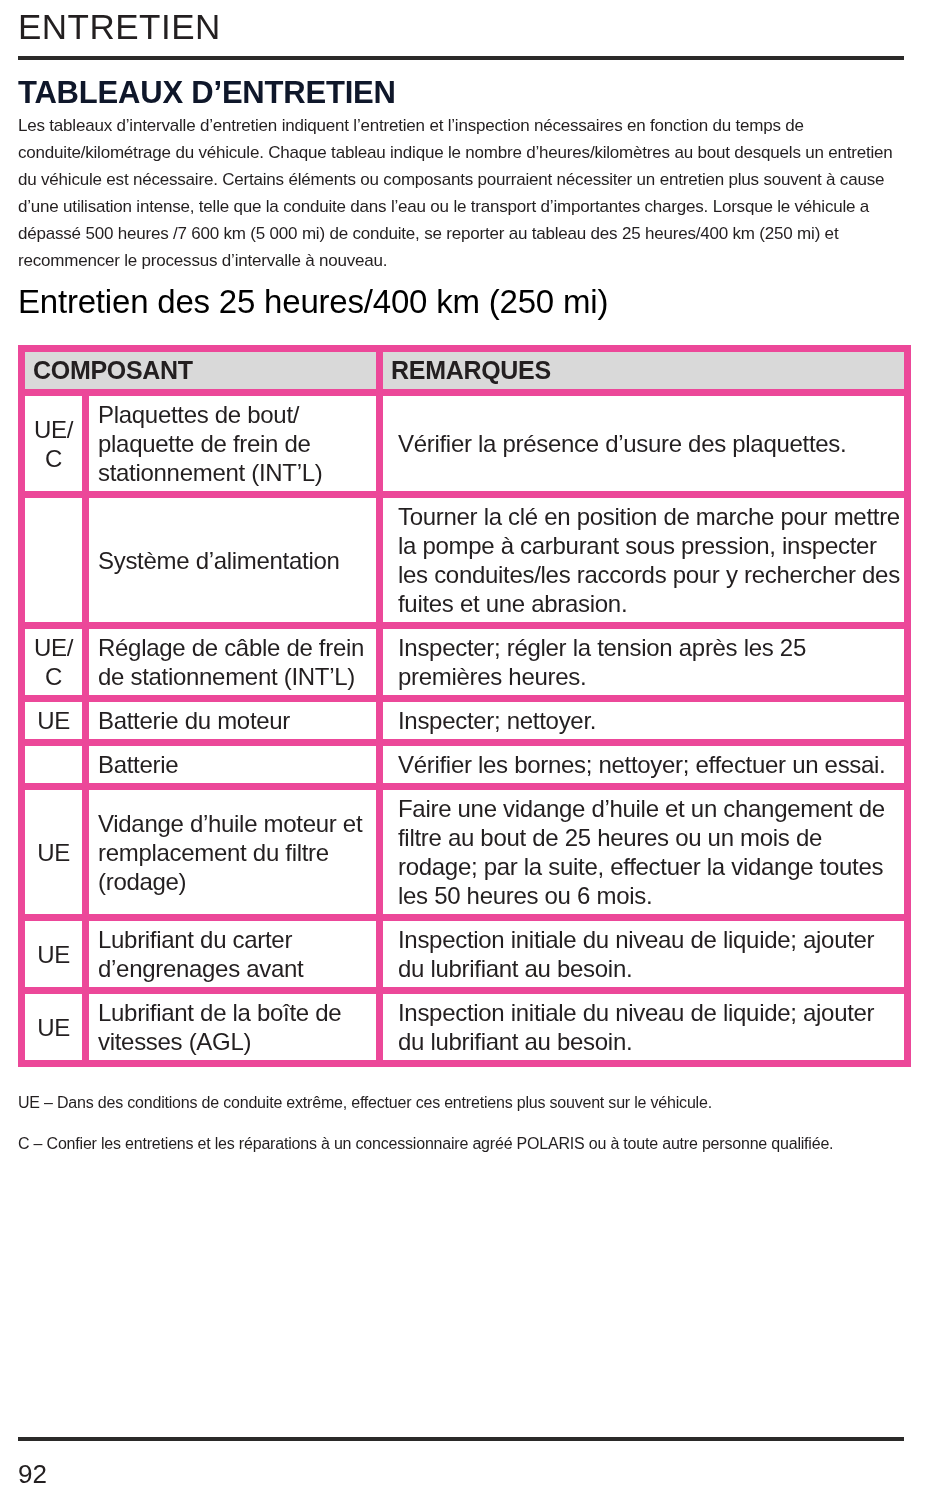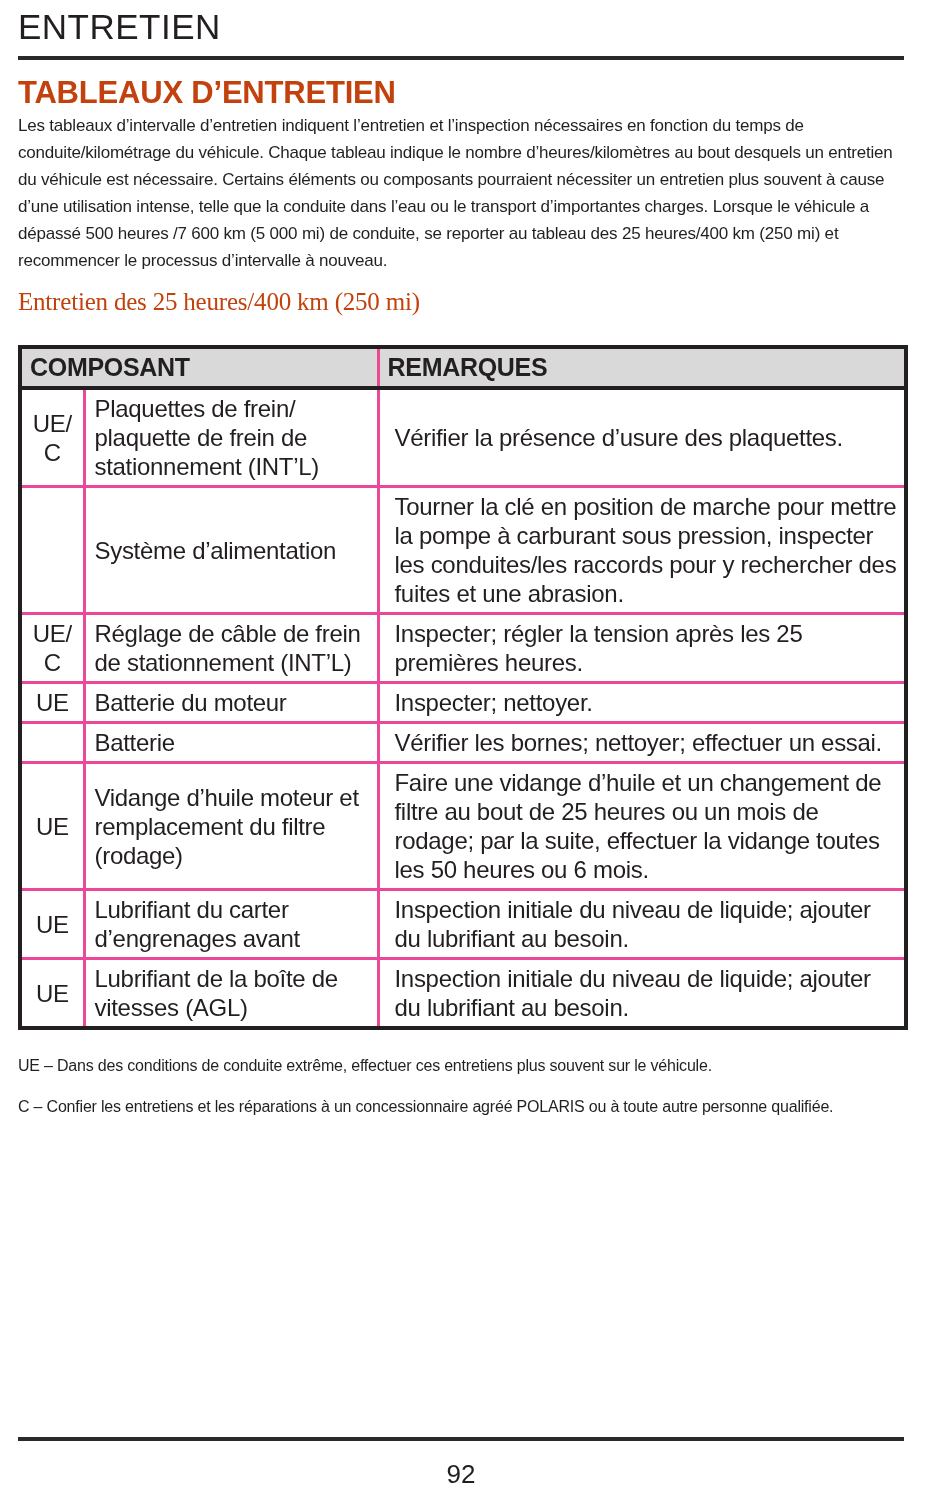--- a/index.html
+++ b/index.html
@@ -30,46 +30,45 @@
   }
   .rule {
     height: 4px;
     background: #2b2a29;
   }
   .section-title {
     font-size: 31px;
     font-weight: 700;
     line-height: 34px;
     margin: 16px 0 2px 0;
-    color: #c2410c;
+    color: #0f172a;
     letter-spacing: -0.2px;
   }
   .intro {
     font-size: 17px;
     line-height: 27px;
     letter-spacing: -0.2px;
     margin: 2px 0 0 0;
   }
   .table-caption {
-    font-size: 25px;
+    font-size: 33px;
     line-height: 27px;
     letter-spacing: -0.2px;
-    color: #c2410c;
+    color: #000000;
     margin: 14px 0 0 0;
-    font-family: Liberation Serif, serif;
   }
   table.maintenance {
     border-collapse: collapse;
     width: 886px;
     margin-top: 30px;
     table-layout: fixed;
   }
   table.maintenance th,
   table.maintenance td {
-    border: 3px solid #ec4899;
+    border: 7px solid #ec4899;
     font-size: 24px;
     line-height: 29px;
     letter-spacing: -0.3px;
     vertical-align: middle;
   }
   table.maintenance {
     border: 4px solid #231f20;
   }
   table.maintenance thead th {
     background: #d9d9d9;
@@ -103,21 +102,20 @@
   .page-footer {
     position: absolute;
     left: 18px;
     top: 1437px;
     width: 886px;
   }
   .page-number {
     font-size: 26px;
     line-height: 30px;
     margin-top: 18px;
-    text-align: center;
   }
 </style>
 </head>
 <body>
 
 <div class="page">
 
   <h1 class="doc-title">ENTRETIEN</h1>
   <div class="rule"></div>
 
@@ -136,21 +134,21 @@
     <thead>
       <tr>
         <th colspan="2">COMPOSANT</th>
         <th>REMARQUES</th>
       </tr>
     </thead>
     <tbody>
       <tr>
         <td class="cell-code">UE/
 C</td>
-        <td class="cell-component">Plaquettes de frein/ plaquette de frein de stationnement (INT’L)</td>
+        <td class="cell-component">Plaquettes de bout/ plaquette de frein de stationnement (INT’L)</td>
         <td class="cell-remark">Vérifier la présence d’usure des plaquettes.</td>
       </tr>
       <tr>
         <td class="cell-code"></td>
         <td class="cell-component">Système d’alimentation</td>
         <td class="cell-remark">Tourner la clé en position de marche pour mettre la pompe à carburant sous pression, inspecter les conduites/les raccords pour y rechercher des fuites et une abrasion.</td>
       </tr>
       <tr>
         <td class="cell-code">UE/
 C</td>

